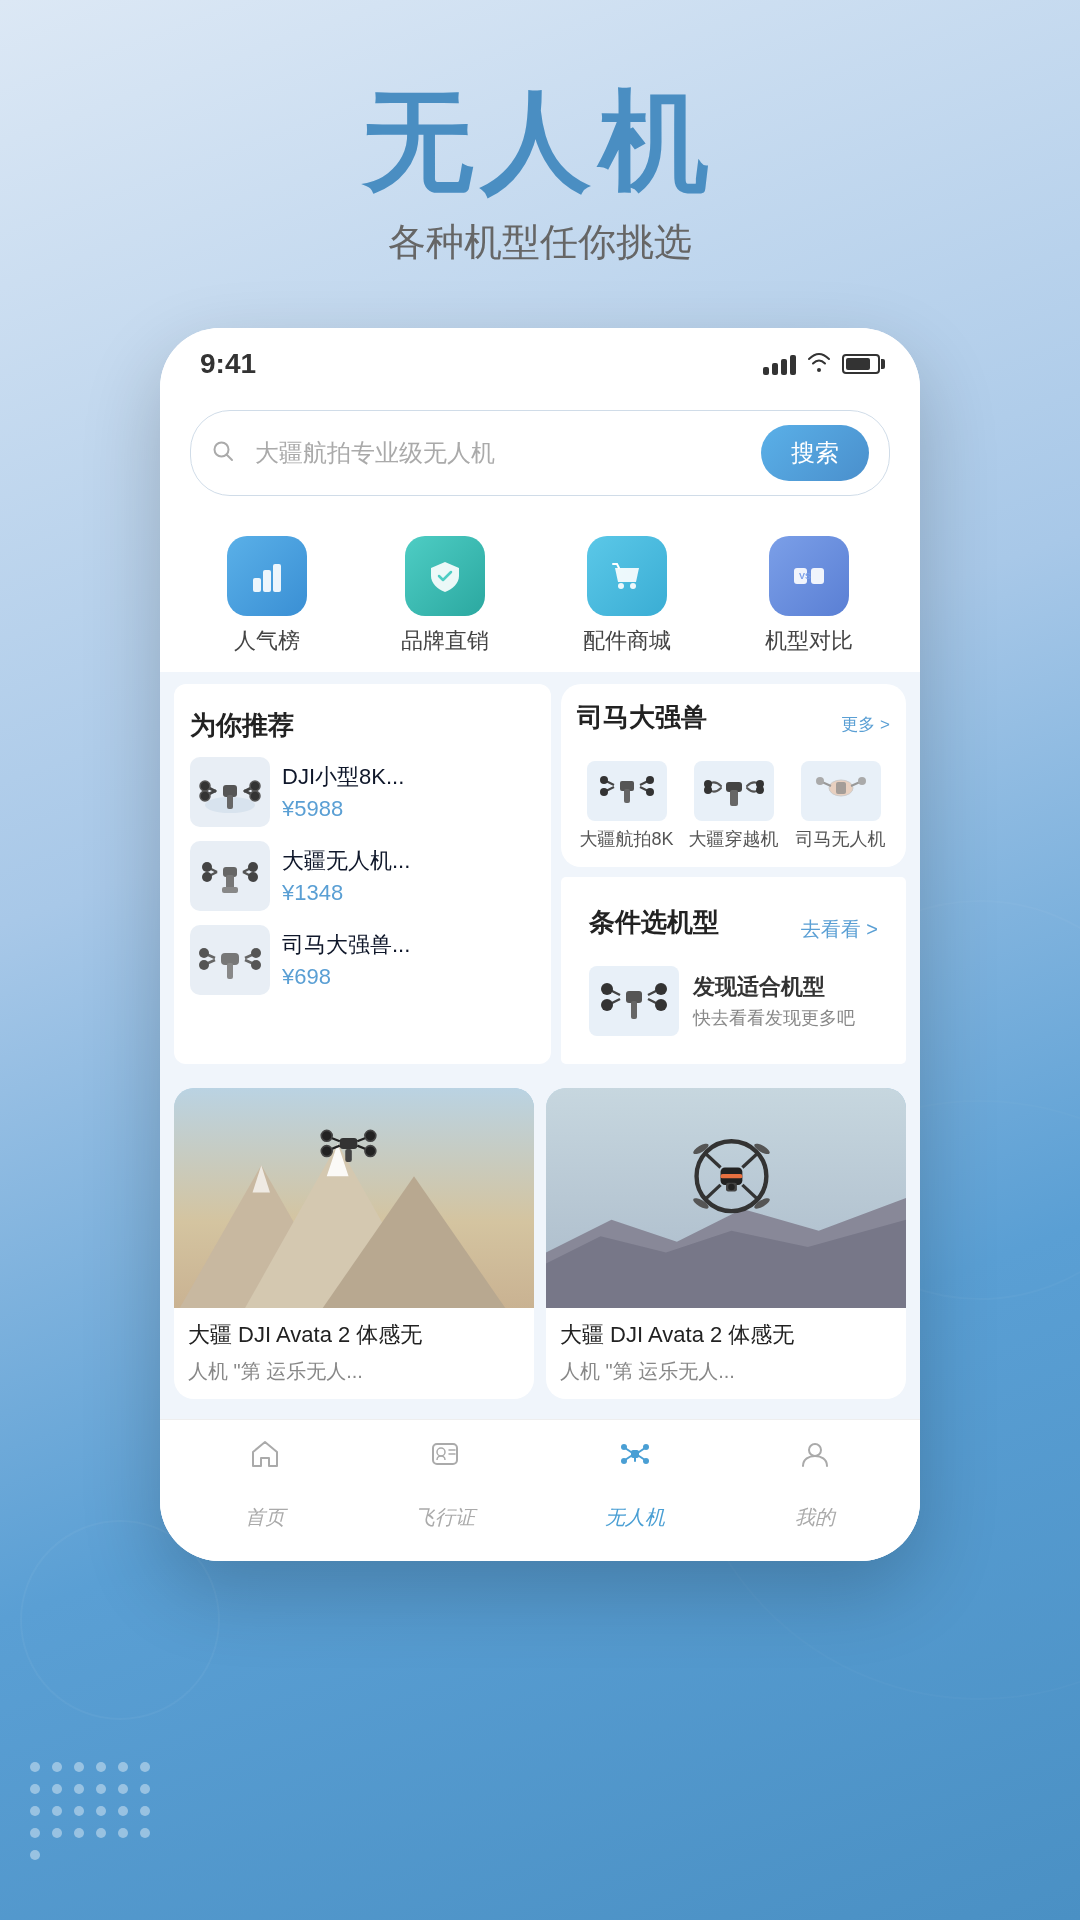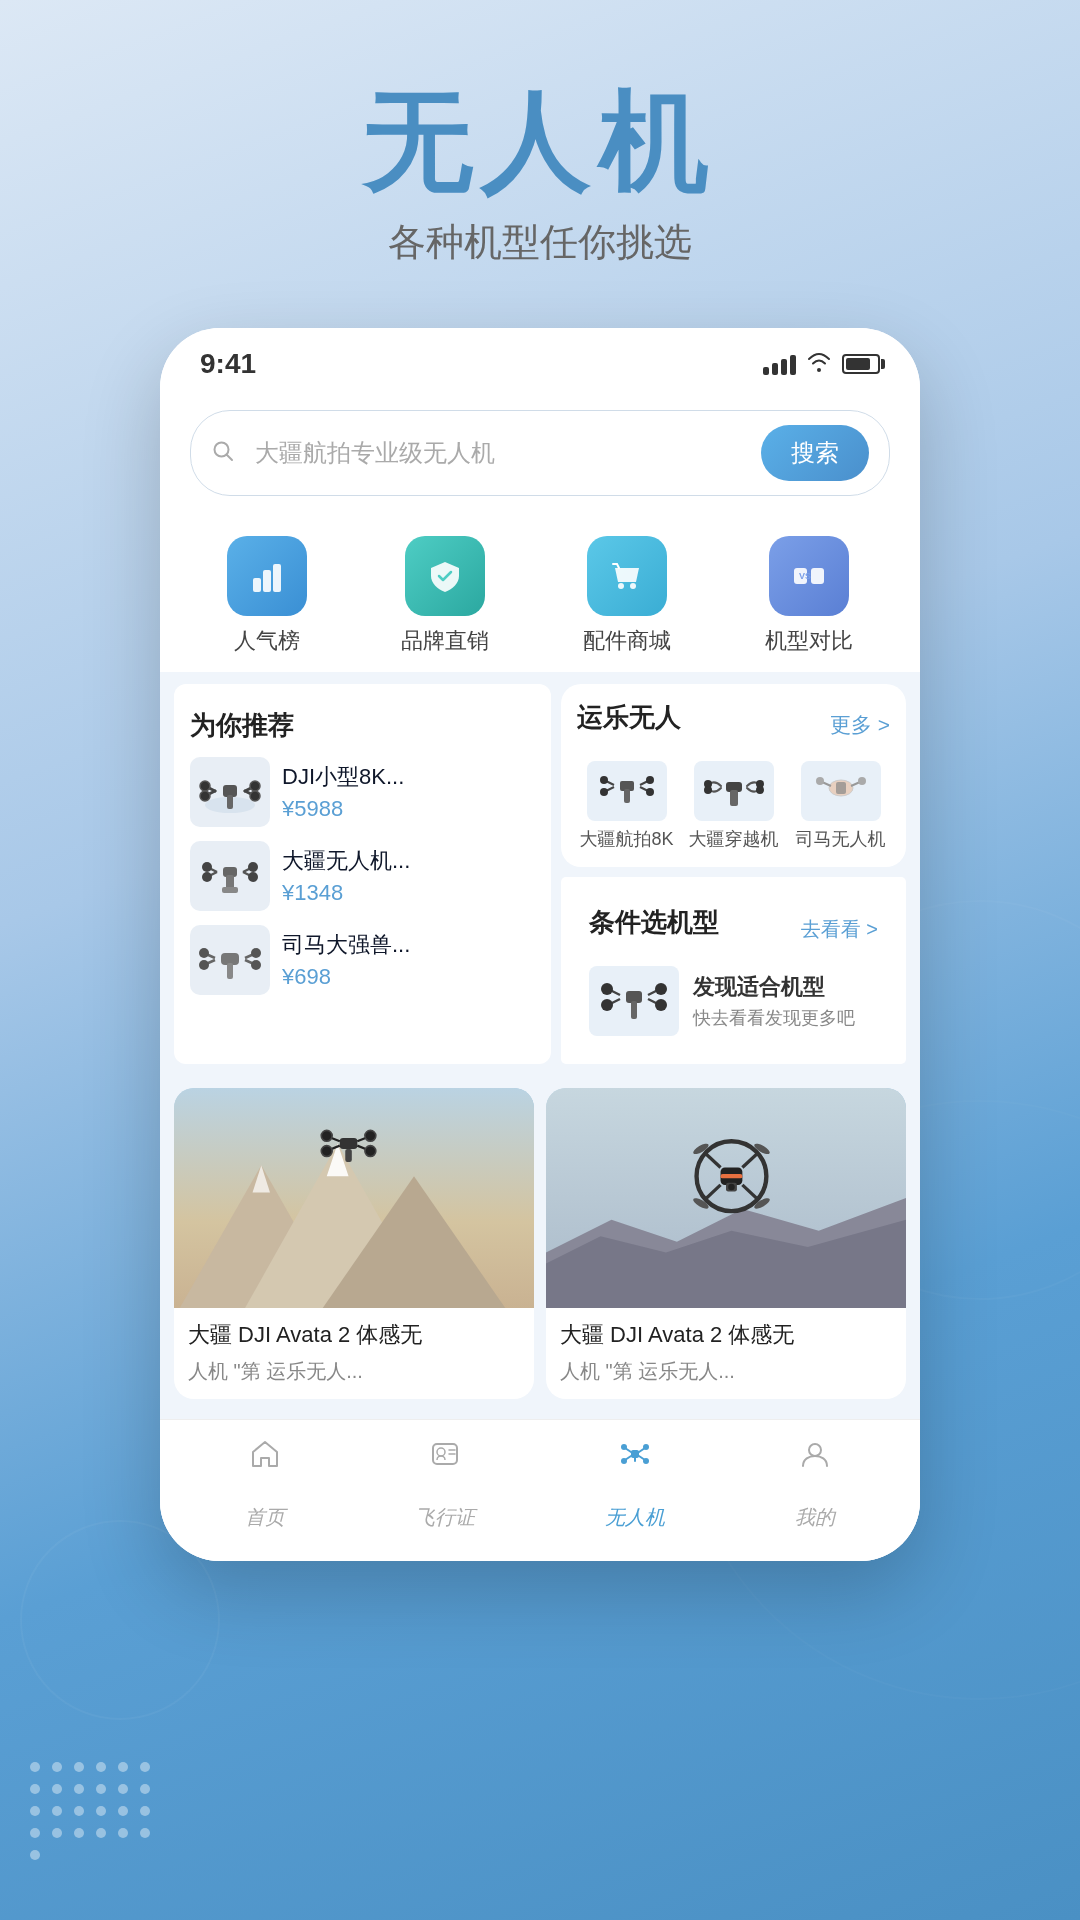--- a/index.html
+++ b/index.html
@@ -252,21 +252,21 @@
       border-radius: 20px;
       padding: 16px;
     }
     .brand-card-header {
       display: flex;
       justify-content: space-between;
       align-items: center;
       margin-bottom: 12px;
     }
     .more-link {
-      font-size: 21px;
+      font-size: 17px;
       color: #5a9fd4;
     }
     .brand-drones {
       display: flex;
       gap: 8px;
     }
     .brand-drone-item {
       flex: 1;
       display: flex;
       flex-direction: column;
@@ -566,21 +566,21 @@
             <div class="name">司马大强兽...</div>
             <div class="price">¥698</div>
           </div>
         </div>
       </div>
 
       <div class="right-col">
 
         <div class="brand-card">
           <div class="brand-card-header">
-            <div class="card-title">运乐无人</div>
+            <div class="card-title">司马大强兽</div>
             <span class="more-link">更多 &gt;</span>
           </div>
           <div class="brand-drones">
             <div class="brand-drone-item">
               <div class="brand-drone-img">
                 <svg width="70" height="50" viewBox="0 0 70 50" fill="none">
                   <rect x="28" y="15" width="14" height="10" rx="2" fill="#555"></rect>
                   <line x1="22" y1="19" x2="14" y2="15" stroke="#444" stroke-width="2"></line>
                   <circle cx="12" cy="14" r="4" fill="#333"></circle>
                   <line x1="48" y1="19" x2="56" y2="15" stroke="#444" stroke-width="2"></line>

